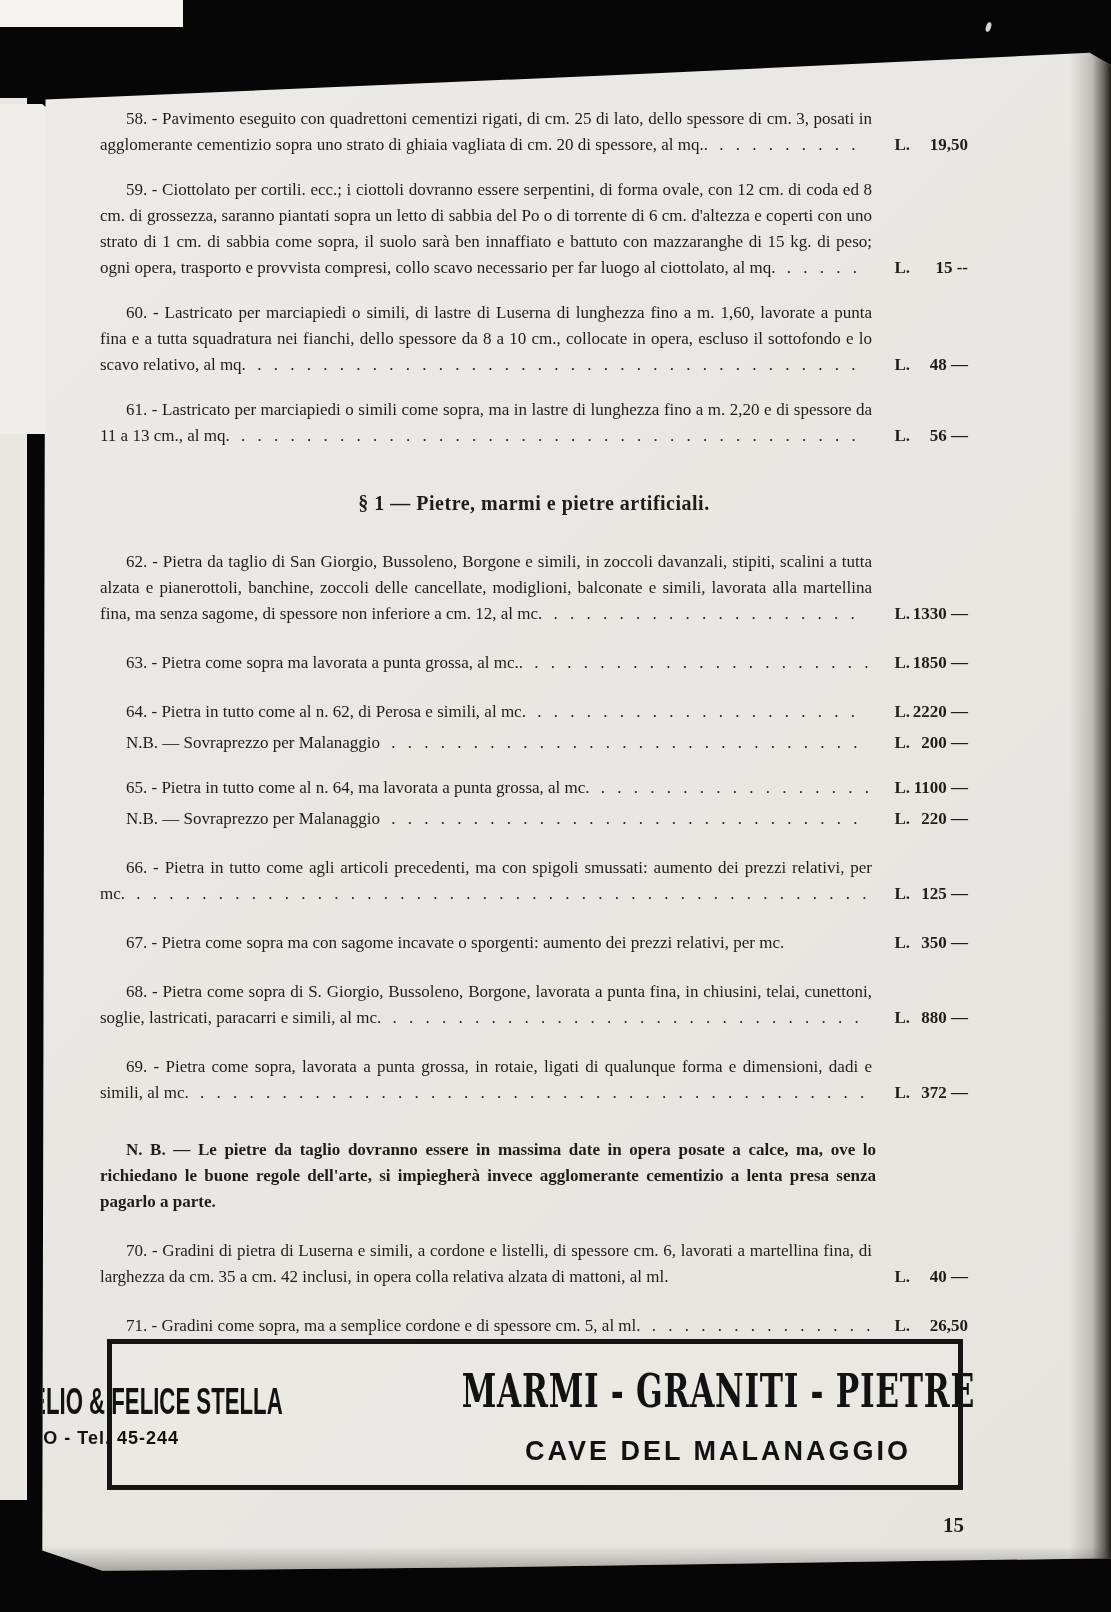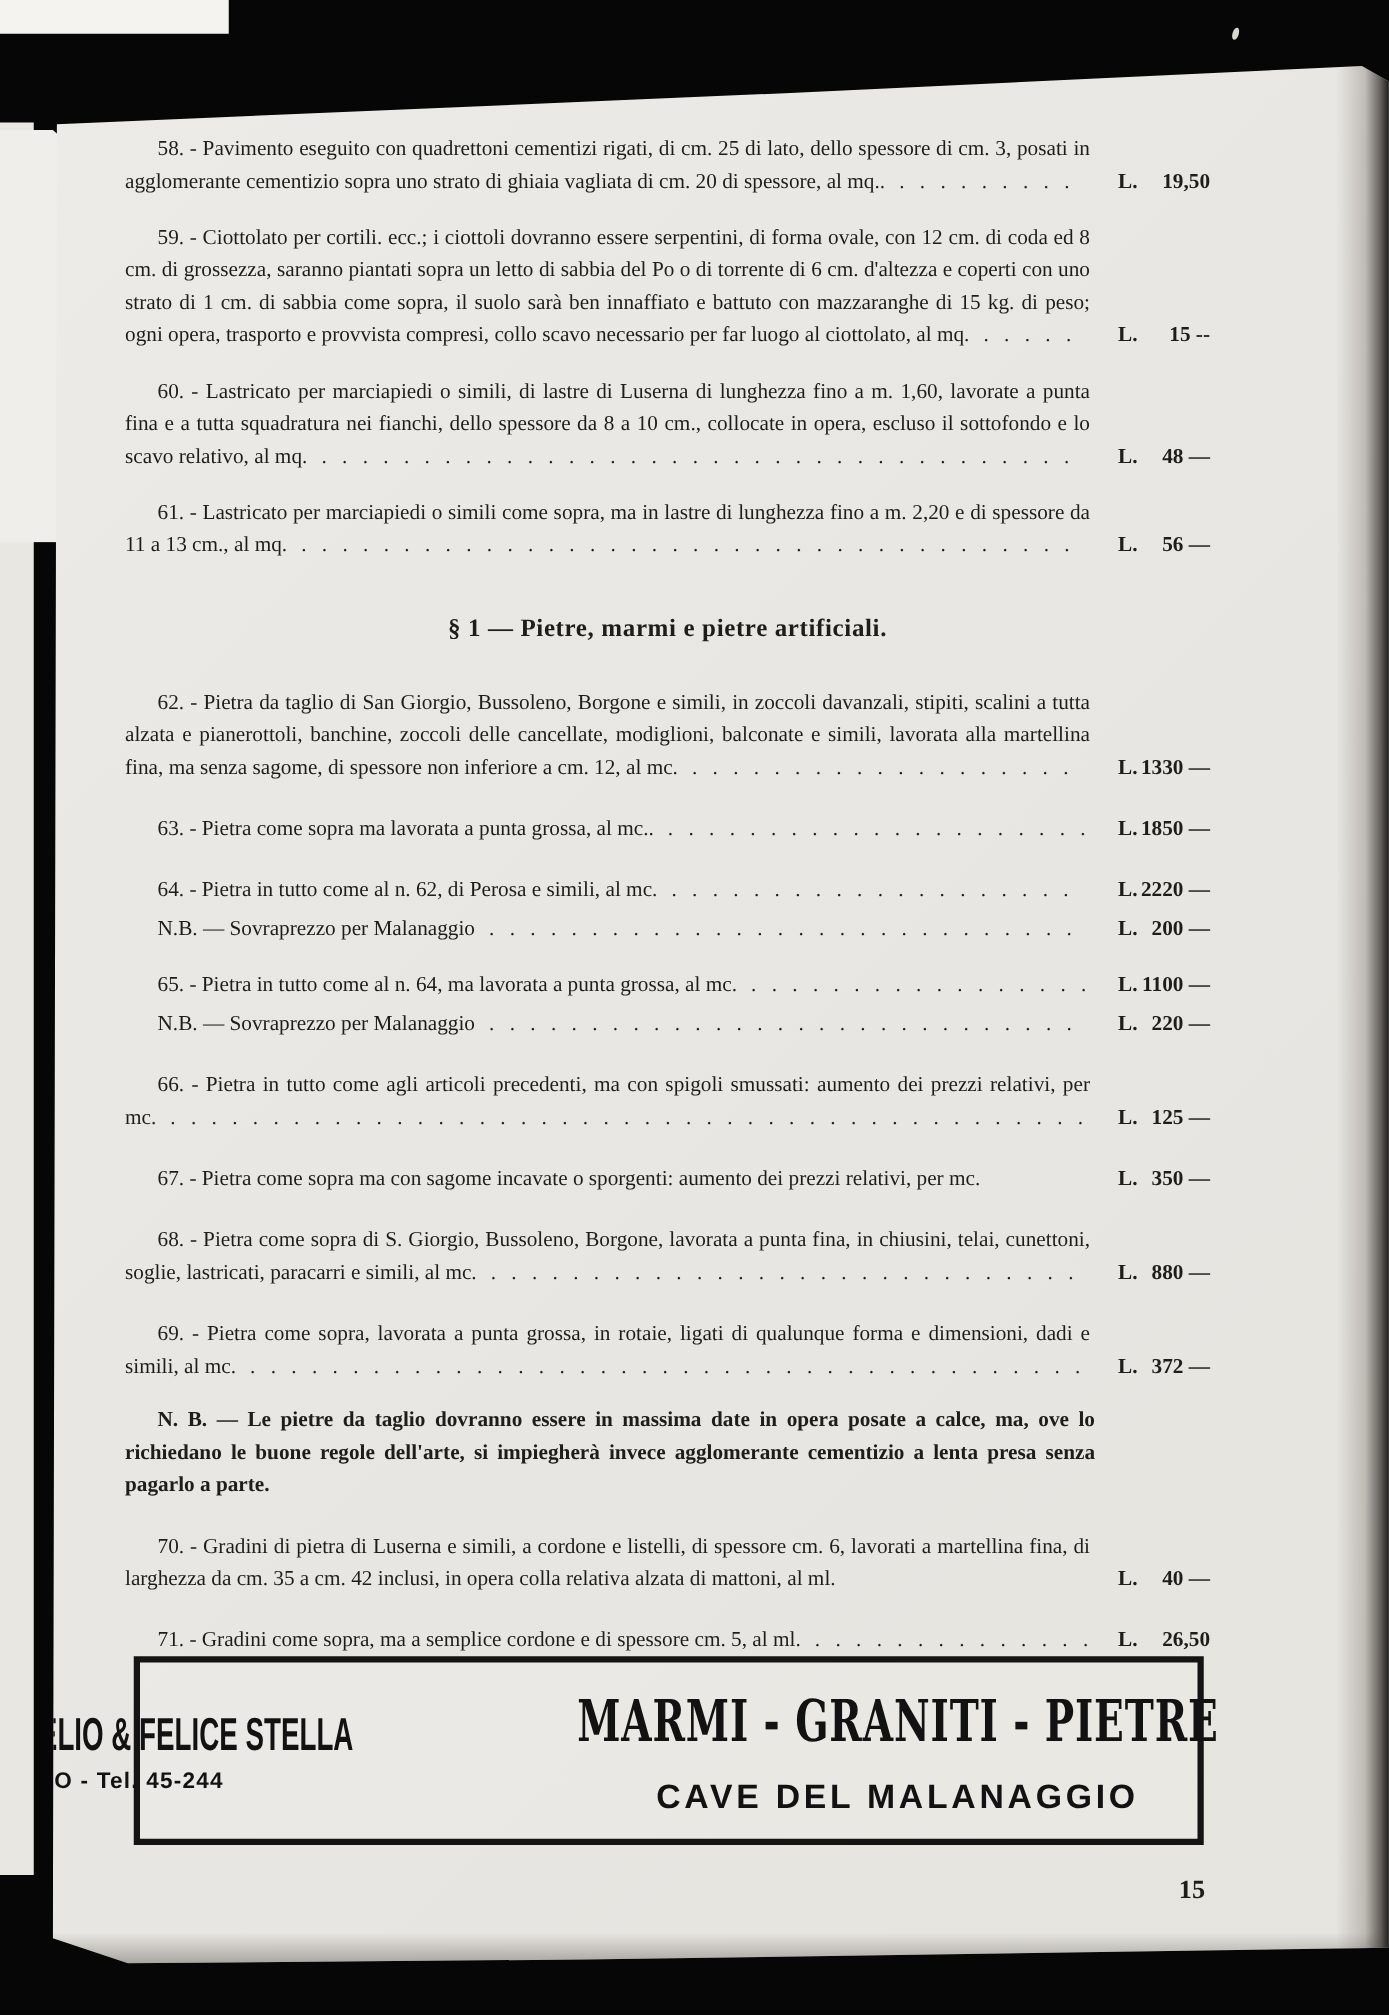--- a/index.html
+++ b/index.html
@@ -31,21 +31,21 @@
     text-align:justify;
   }
   .item{position:relative;padding-right:96px;text-indent:26px;margin-top:19px;}
   .item.first{margin-top:0;}
   .item.nb{margin-top:5px;}
   .item.sp{margin-top:23px;}
   .price-l{position:absolute;right:58px;bottom:0;font-weight:bold;text-indent:0;}
   .price-val{position:absolute;right:0;bottom:0;font-weight:bold;text-indent:0;white-space:nowrap;}
   .leader{word-spacing:6px;letter-spacing:1px;}
   .heading{margin:41px 0 33px 0;text-align:center;font-weight:bold;font-size:20px;letter-spacing:0.5px;text-indent:0;}
-  .note{margin-top:17px;padding-right:92px;font-weight:bold;text-indent:26px;}
+  .note{margin-top:31px;padding-right:92px;font-weight:bold;text-indent:26px;}
   .ad{
     margin-left:7px;width:856px;box-sizing:border-box;
     border:5px solid #141414;display:flex;align-items:center;
     padding:24px 12px 20px 20px;text-indent:0;text-align:left;
     background:rgba(255,255,255,0.12);
     justify-content:center;
   }
   .ad-left{width:358px;flex:0 0 auto;color:#121212;}
   .ad-logo{font-family:"Liberation Sans",sans-serif;font-weight:bold;font-size:37px;line-height:1;
     transform:scaleX(0.60);transform-origin:left center;white-space:nowrap;letter-spacing:0;}

